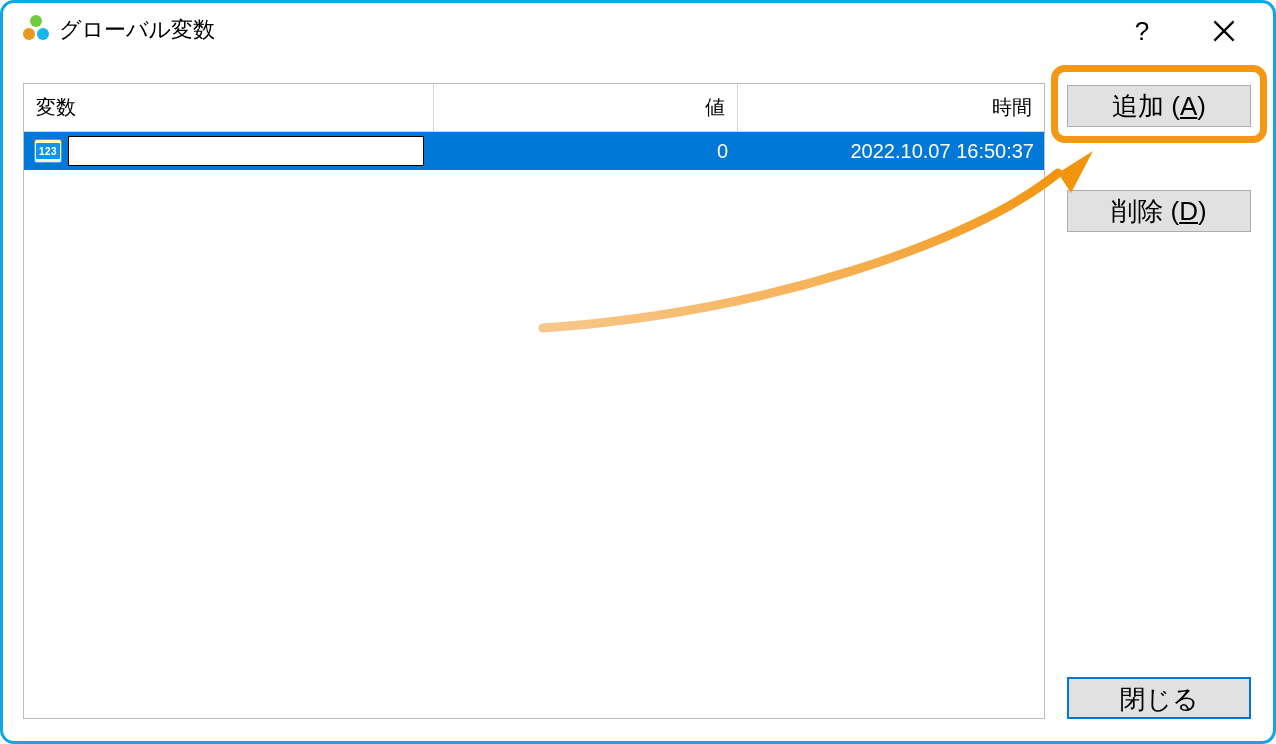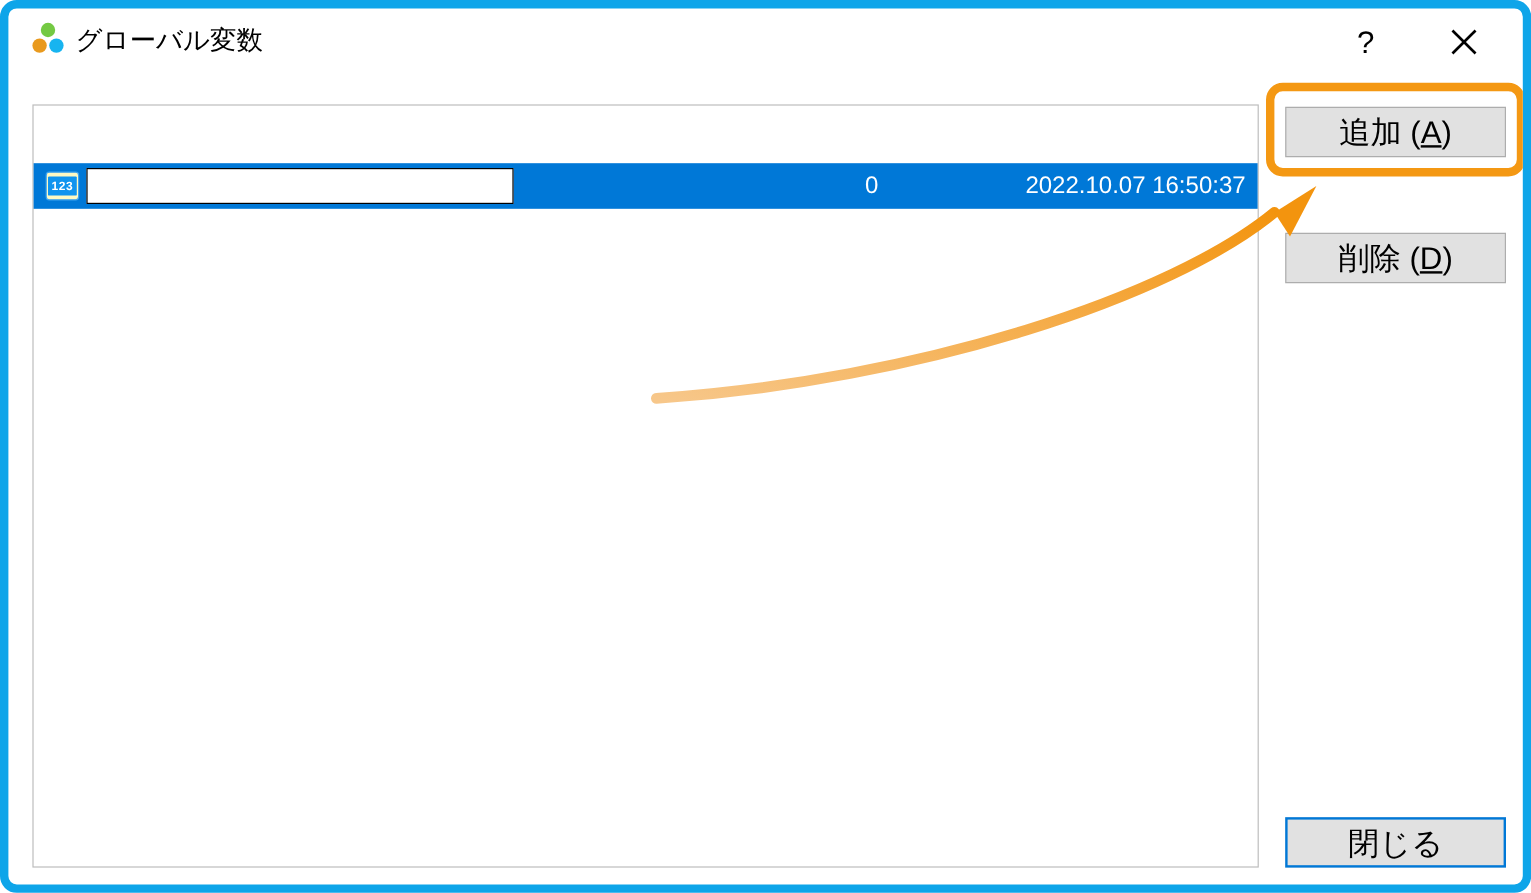--- a/index.html
+++ b/index.html
@@ -3,21 +3,21 @@
   <meta charset="utf-8">
   <style>
     * { box-sizing: border-box; margin: 0; padding: 0; }
     html, body {
       width: 1276px; height: 744px;
       font-family: "Yu Gothic UI","Meiryo","MS PGothic",sans-serif;
       font-size: 19px; background: #fff;
     }
     .window {
       position: absolute; left: 0; top: 0; width: 1276px; height: 744px;
-      background: #fff; border: 7px solid #0ea5e9; border-radius: 14px;
+      background: #fff; border: 3px solid #0ea5e9; border-radius: 14px;
       overflow: hidden;
     }
     
     .titlebar {
       position: absolute; left: 0; top: 0; width: 100%; height: 56px;
       display: flex; align-items: center;
     }
     .app-icon {
       position: absolute; left: 20px; top: 12px; width: 26px; height: 26px;
     }
@@ -116,20 +116,25 @@
     <button class="help-btn">?</button>
     <button class="close-btn">
       <svg viewBox="0 0 16 16">
         <line x1="1" y1="1" x2="15" y2="15" stroke="#000" stroke-width="1.6"></line>
         <line x1="15" y1="1" x2="1" y2="15" stroke="#000" stroke-width="1.6"></line>
       </svg>
     </button>
   </div>
 
   <div class="grid-panel">
+    <div class="grid-header">
+      <div class="hcell var">変数</div>
+      <div class="hcell val">値</div>
+      <div class="hcell time">時間</div>
+    </div>
     <div class="grid-row">
       <div class="rcell var">
         <div class="num-icon">
           <div class="num-icon-inner">123</div>
         </div>
         <input class="var-edit" value="" style="">
       </div>
       <div class="rcell val">0</div>
       <div class="rcell time">2022.10.07 16:50:37</div>
     </div>

